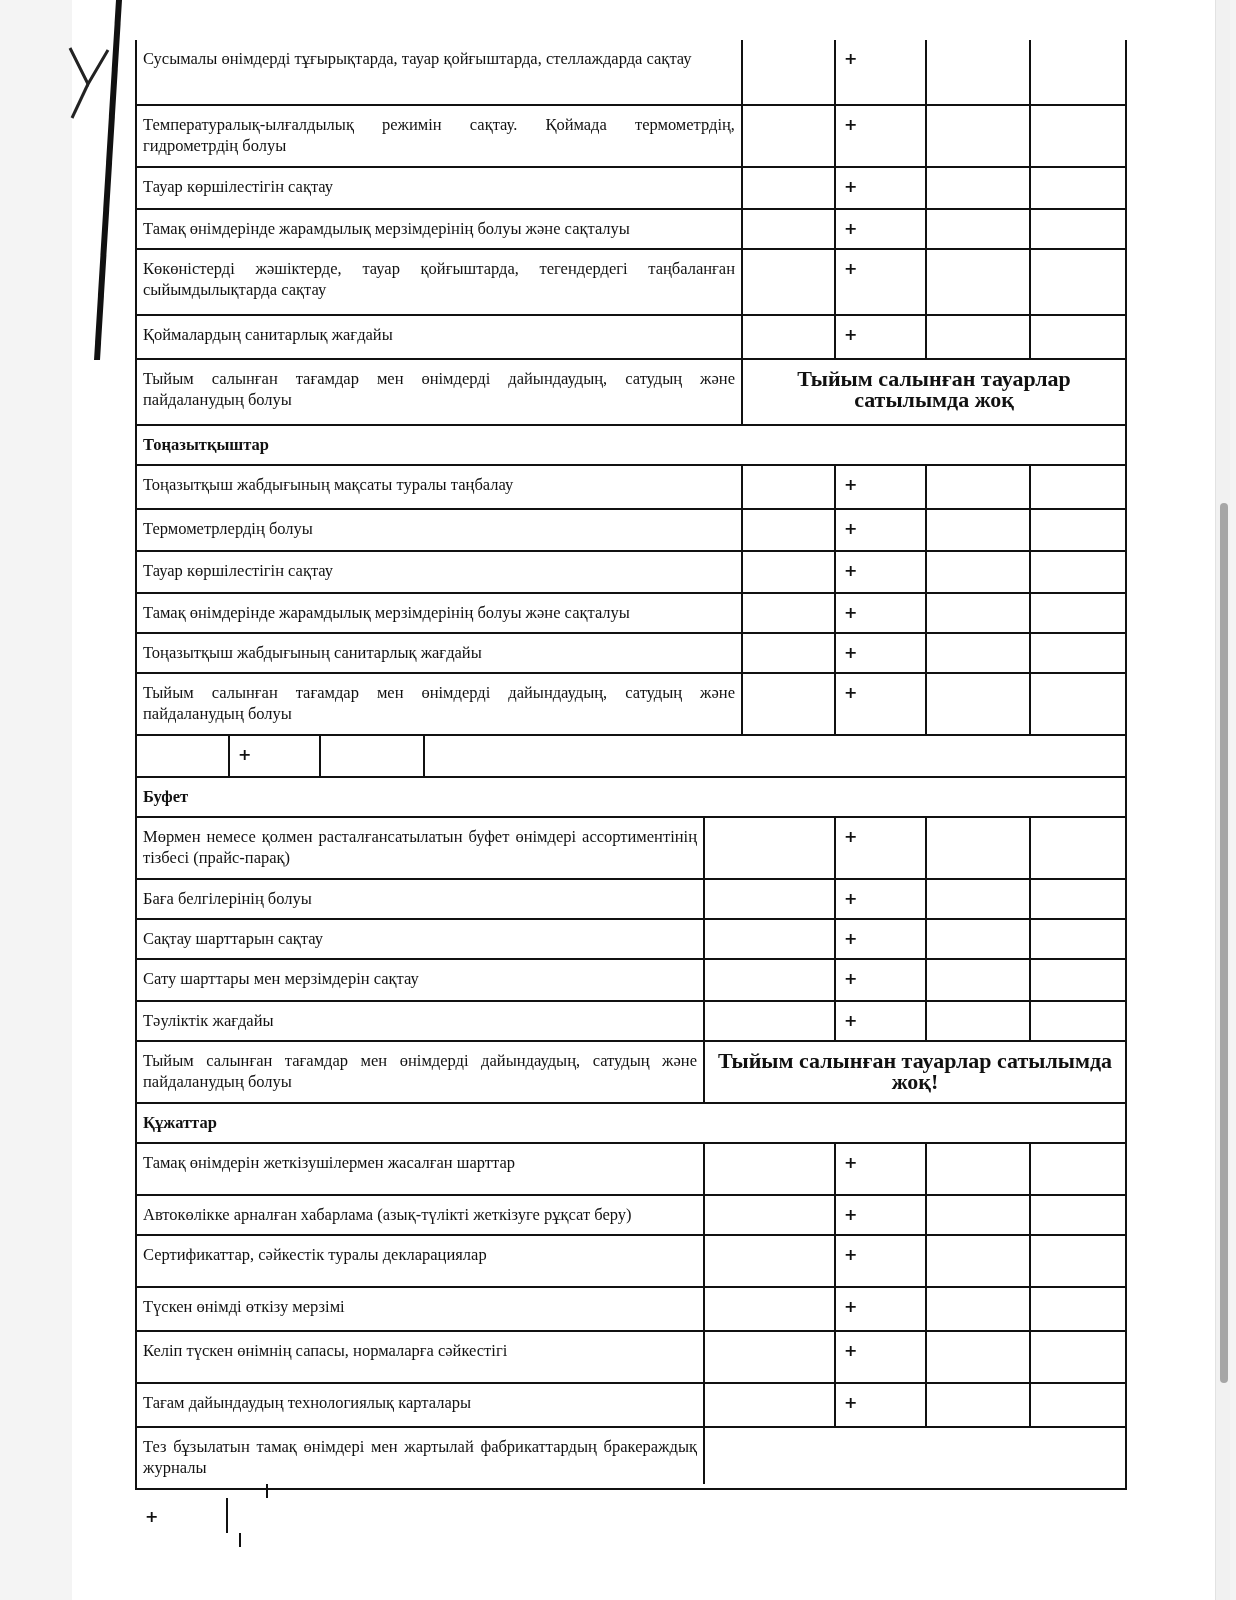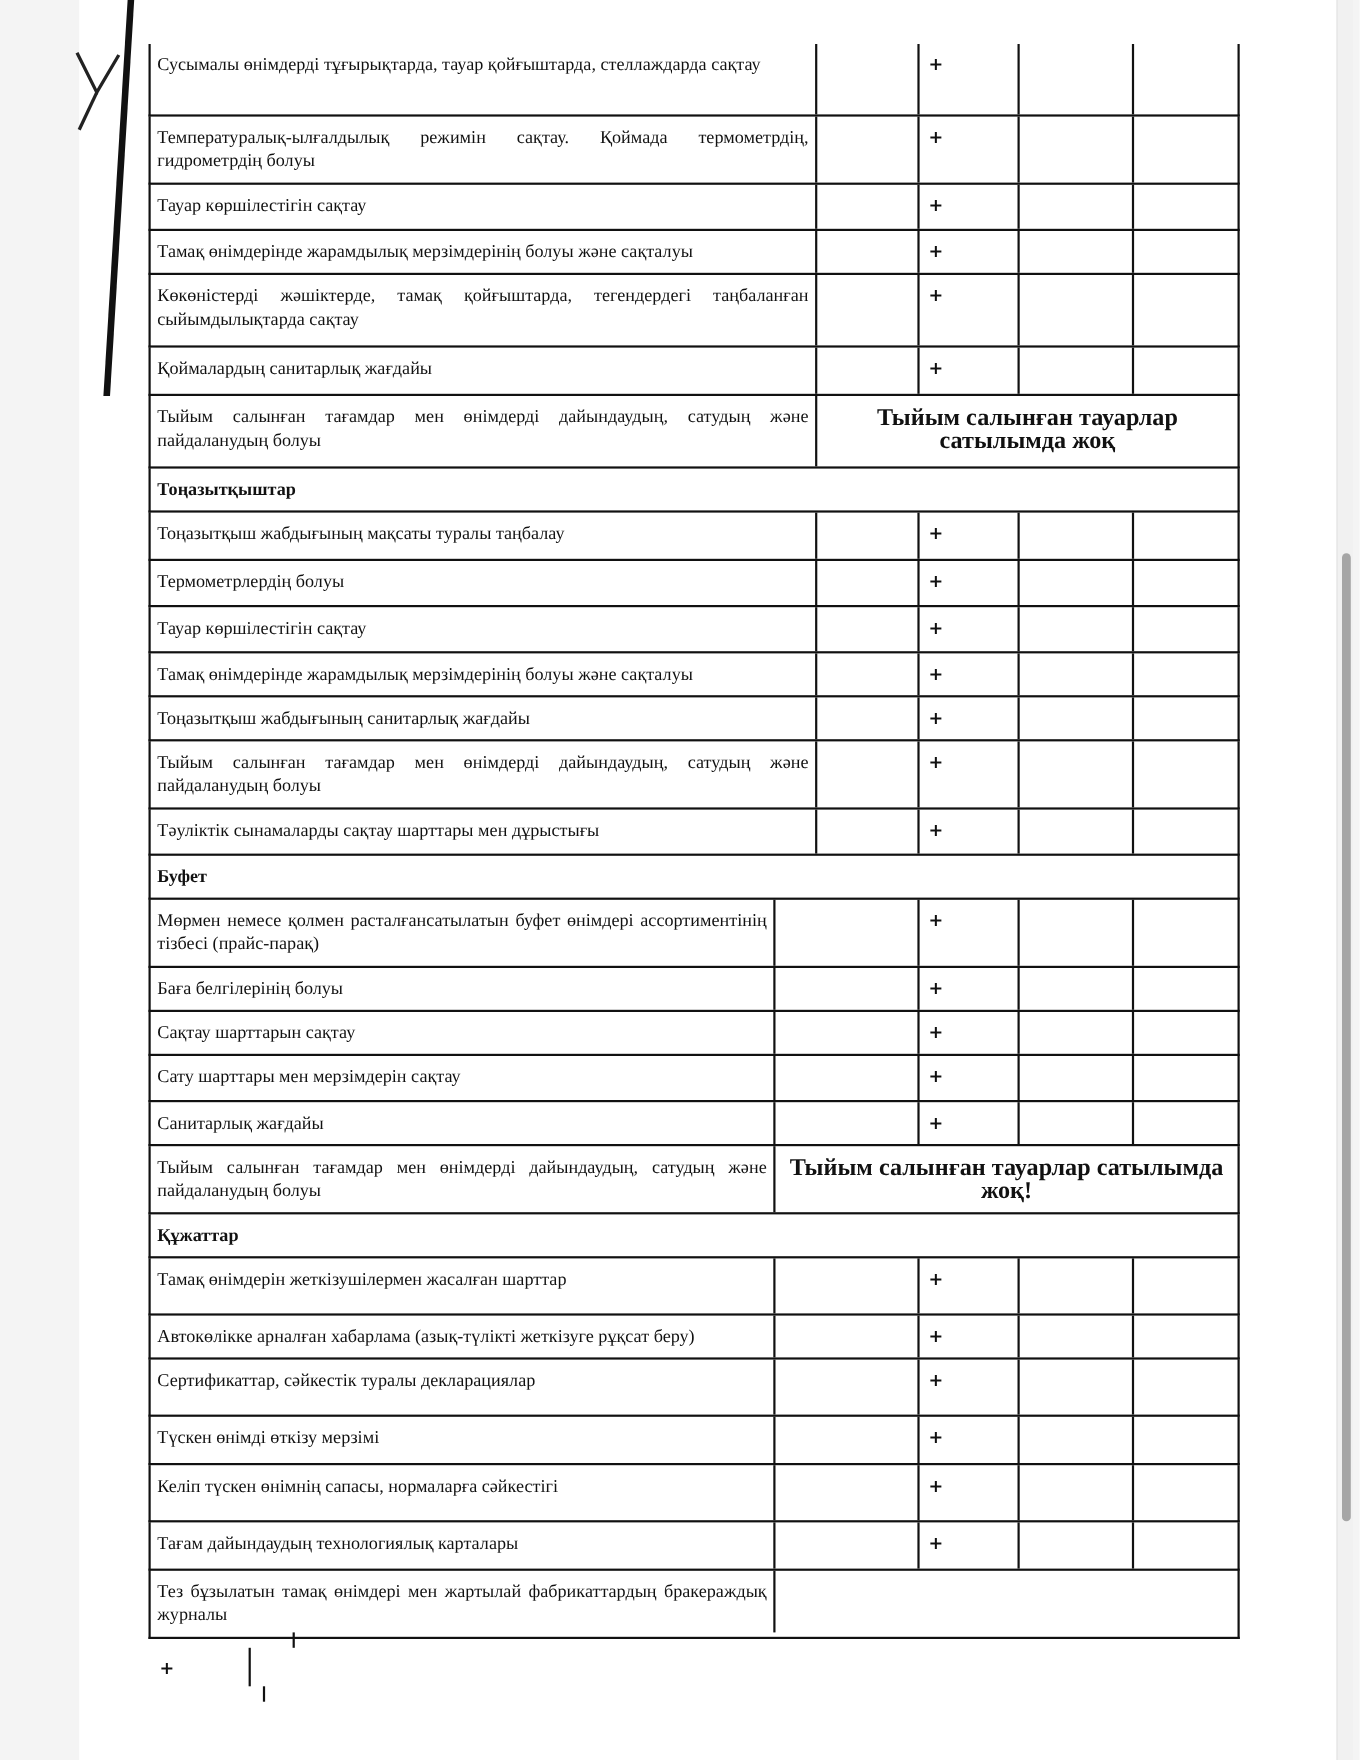--- a/index.html
+++ b/index.html
@@ -93,21 +93,21 @@
         <div class="cell c4"></div>
       </div>
       <div class="row ga" style="height: 40px;">
         <div class="cell desc c0">Тамақ өнімдерінде жарамдылық мерзімдерінің болуы және сақталуы</div>
         <div class="cell c1"></div>
         <div class="cell mark c2">+</div>
         <div class="cell c3"></div>
         <div class="cell c4"></div>
       </div>
       <div class="row ga" style="height: 66px;">
-        <div class="cell desc c0">Көкөністерді жәшіктерде, тамақ қойғыштарда, тегендердегі таңбаланған сыйымдылықтарда сақтау</div>
+        <div class="cell desc c0">Көкөністерді жәшіктерде, тауар қойғыштарда, тегендердегі таңбаланған сыйымдылықтарда сақтау</div>
         <div class="cell c1"></div>
         <div class="cell mark c2">+</div>
         <div class="cell c3"></div>
         <div class="cell c4"></div>
       </div>
       <div class="row ga" style="height: 44px;">
         <div class="cell desc c0">Қоймалардың санитарлық жағдайы</div>
         <div class="cell c1"></div>
         <div class="cell mark c2">+</div>
         <div class="cell c3"></div>
@@ -156,21 +156,20 @@
         <div class="cell c4"></div>
       </div>
       <div class="row ga" style="height: 62px;">
         <div class="cell desc c0">Тыйым салынған тағамдар мен өнімдерді дайындаудың, сатудың және пайдаланудың болуы</div>
         <div class="cell c1"></div>
         <div class="cell mark c2">+</div>
         <div class="cell c3"></div>
         <div class="cell c4"></div>
       </div>
       <div class="row ga" style="height: 42px;">
-        <div class="cell desc c0">Тәуліктік сынамаларды сақтау шарттары мен дұрыстығы</div>
         <div class="cell c1"></div>
         <div class="cell mark c2">+</div>
         <div class="cell c3"></div>
         <div class="cell c4"></div>
       </div>
       <div class="row section gb" style="height: 40px;">
         <div class="cell" style="width: 100%;">Буфет</div>
       </div>
       <div class="row gb" style="height: 62px;">
         <div class="cell desc c0">Мөрмен немесе қолмен расталғансатылатын буфет өнімдері ассортиментінің тізбесі (прайс-парақ)</div>
@@ -194,21 +193,21 @@
         <div class="cell c4"></div>
       </div>
       <div class="row gb" style="height: 42px;">
         <div class="cell desc c0">Сату шарттары мен мерзімдерін сақтау</div>
         <div class="cell c1"></div>
         <div class="cell mark c2">+</div>
         <div class="cell c3"></div>
         <div class="cell c4"></div>
       </div>
       <div class="row gb" style="height: 40px;">
-        <div class="cell desc c0">Санитарлық жағдайы</div>
+        <div class="cell desc c0">Тәуліктік жағдайы</div>
         <div class="cell c1"></div>
         <div class="cell mark c2">+</div>
         <div class="cell c3"></div>
         <div class="cell c4"></div>
       </div>
       <div class="row gb" style="height: 62px;">
         <div class="cell desc c0">Тыйым салынған тағамдар мен өнімдерді дайындаудың, сатудың және пайдаланудың болуы</div>
         <div class="cell note cn">Тыйым салынған тауарлар  сатылымда жоқ!</div>
       </div>
       <div class="row section gb" style="height: 40px;">

